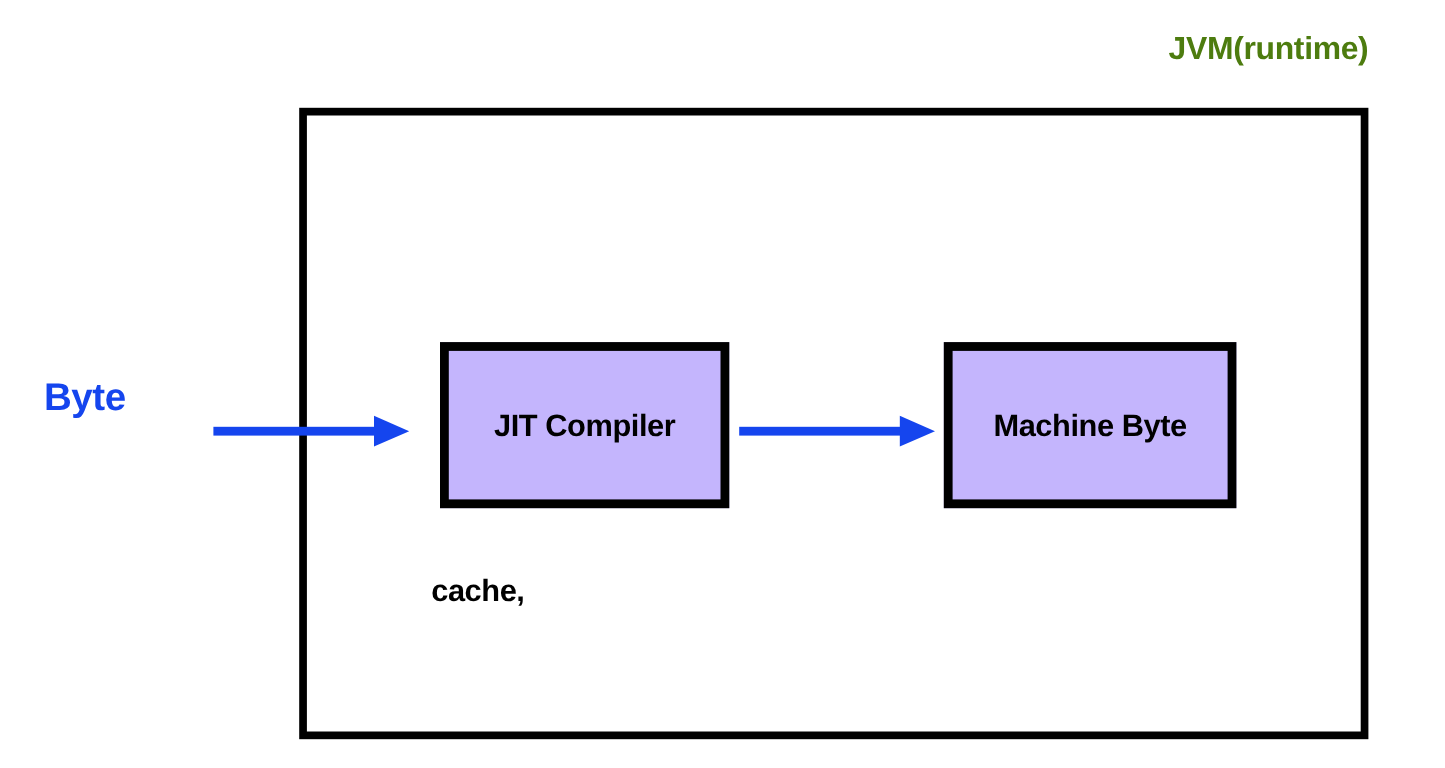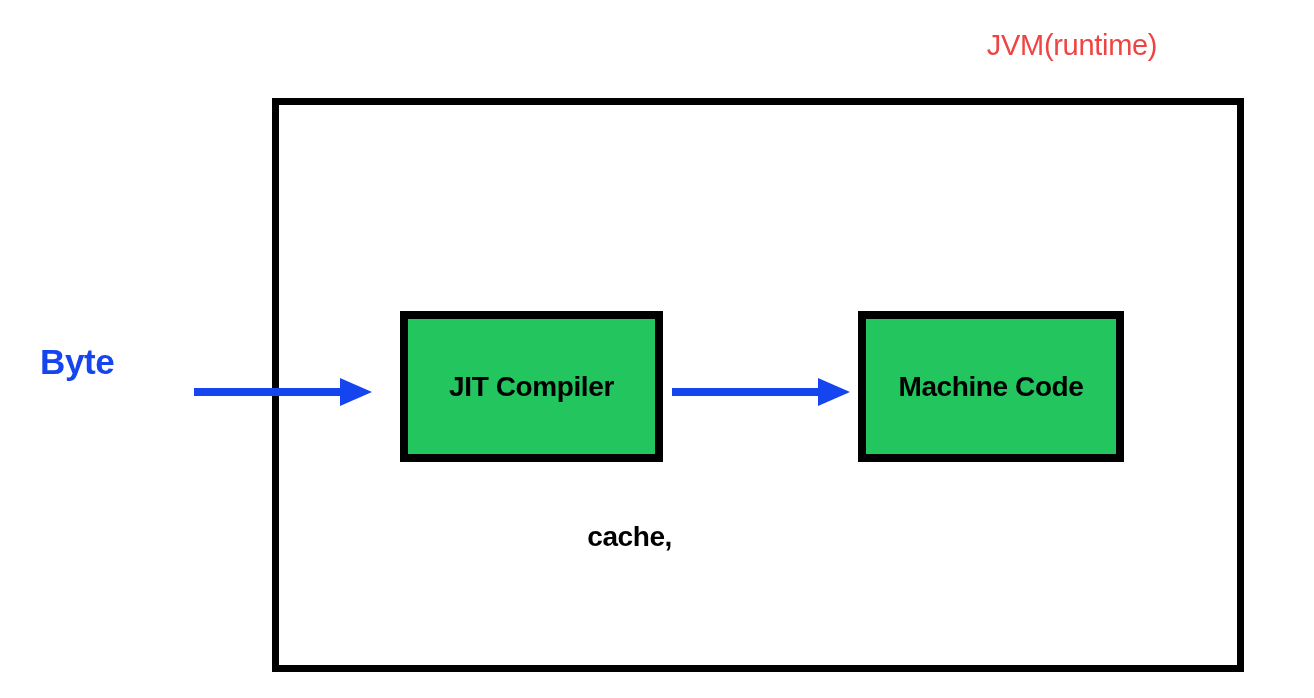--- a/index.html
+++ b/index.html
@@ -20,24 +20,24 @@
     background: #ffffff;
     overflow: hidden;
   }
 
   
   .jvm-caption {
     position: absolute;
     left: 900px;
     top: 30px;
     width: 344px;
-    text-align: center;
+    text-align: right;
     font-size: 29px;
-    font-weight: 400;
-    color: #ef4444;
+    font-weight: 700;
+    color: #4d7c0f;
     letter-spacing: -0.3px;
     line-height: 1.1;
     white-space: nowrap;
   }
 
   
   .jvm-box {
     position: absolute;
     left: 272px;
     top: 98px;
@@ -60,21 +60,21 @@
     line-height: 1.28;
     letter-spacing: -0.4px;
   }
   .bytecode-label .ln { display: block; }
 
   
   .proc-box {
     position: absolute;
     box-sizing: border-box;
     border: 8px solid #000000;
-    background: #22c55e;
+    background: #c4b5fd;
     display: flex;
     align-items: center;
     justify-content: center;
   }
   .proc-box .proc-label {
     font-size: 28px;
     font-weight: 700;
     color: #000000;
     letter-spacing: -0.4px;
     white-space: nowrap;
@@ -98,21 +98,21 @@
     position: absolute;
     z-index: 5;
   }
 
   
   .cache-note {
     position: absolute;
     left: 392px;
     top: 518px;
     width: 280px;
-    text-align: right;
+    text-align: left;
     font-size: 28px;
     font-weight: 700;
     color: #000000;
     line-height: 1.36;
     letter-spacing: -0.4px;
   }
   .cache-note .ln { display: block; }
 </style>
 </head>
 <body>
@@ -135,20 +135,20 @@
   <div class="proc-box" id="jit-box">
     <span class="proc-label">JIT Compiler</span>
   </div>
 
   <svg class="arrow" style="left:668px; top:372px;" width="190" height="40" viewBox="0 0 190 40" xmlns="http://www.w3.org/2000/svg" aria-hidden="true">
     <rect x="4" y="16" width="152" height="8" fill="#1545ee"></rect>
     <polygon points="150,6 182,20 150,34" fill="#1545ee"></polygon>
   </svg>
 
   <div class="proc-box" id="machine-box">
-    <span class="proc-label">Machine Code</span>
+    <span class="proc-label">Machine Byte</span>
   </div>
 
   <div class="cache-note">
     <span class="ln">cache,</span>
   </div>
 
 </div>
 
 </body></html>

